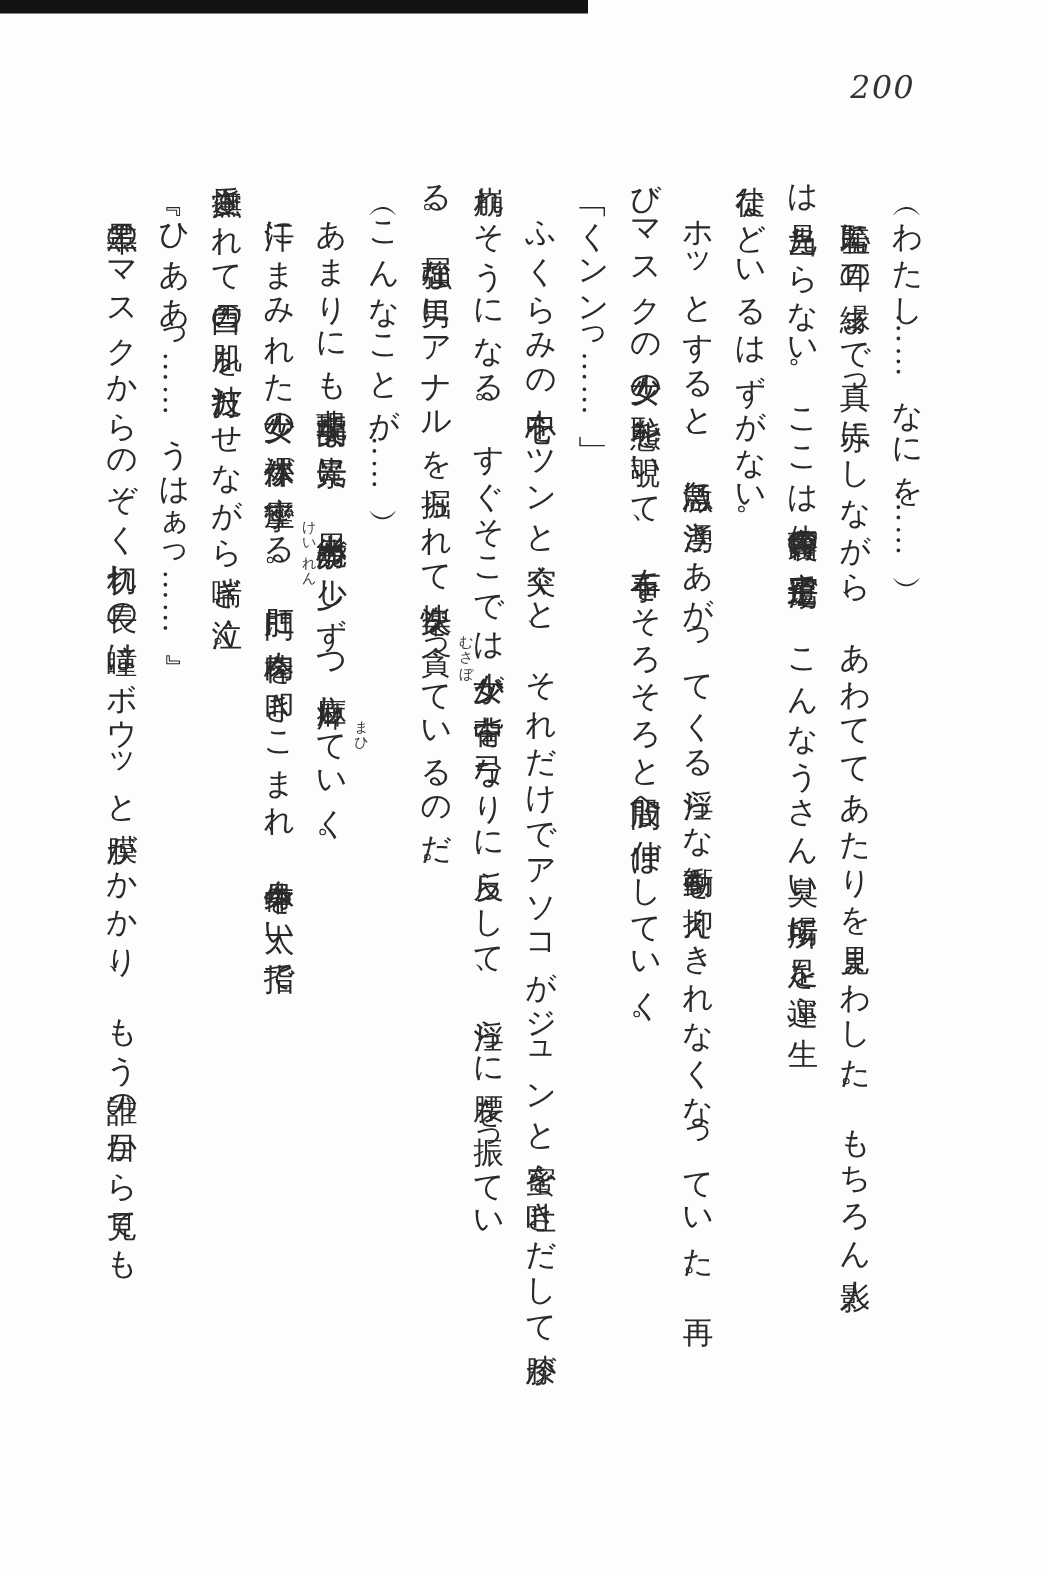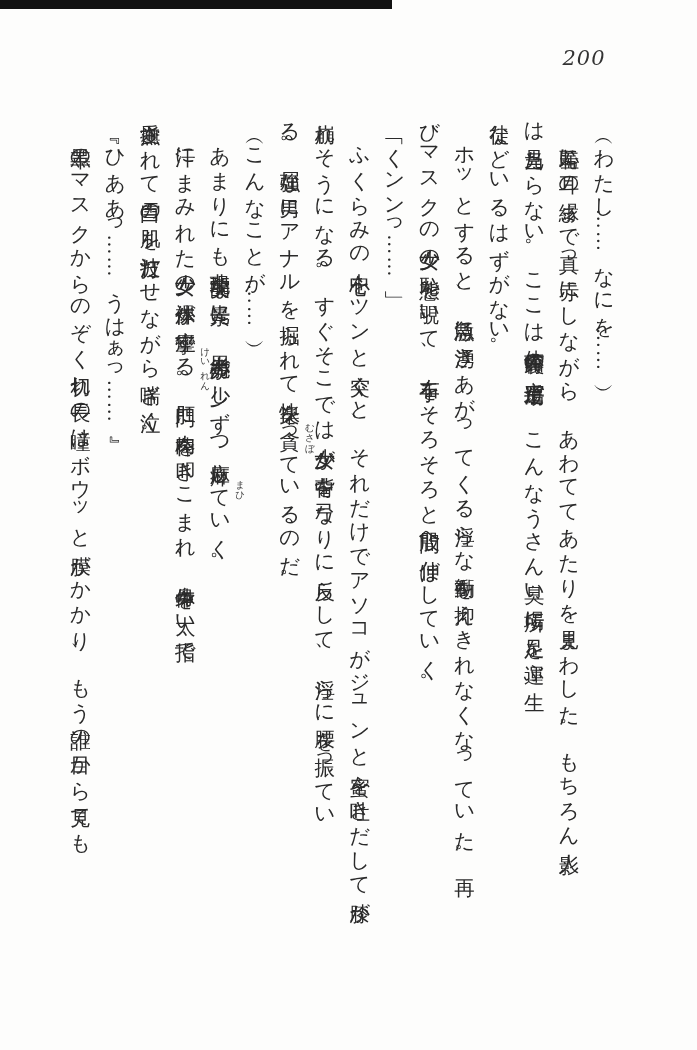--- a/index.html
+++ b/index.html
@@ -8,21 +8,21 @@
     position:relative;width:697px;height:1050px;
     background:#fdfdfc;overflow:hidden;
     font-family:"Liberation Serif","DejaVu Serif",serif;
   }
   .scan-bar{
     position:absolute;top:0;left:0;width:392px;height:9px;
     background:#121212;
   }
   .page-number{
     position:absolute;top:46px;left:558px;width:52px;
-    text-align:center;font-style:italic;font-size:21px;
+    text-align:right;font-style:italic;font-size:21px;
     letter-spacing:1px;color:#333;
     font-family:"DejaVu Serif","Liberation Serif",serif;
   }
   .text-body{
     position:absolute;top:108px;right:76px;height:990px;
     writing-mode:vertical-rl;
     font-size:20.5px;line-height:34.9px;letter-spacing:1.6px;
     color:#2a2a2a;
   }
   .text-body p.col{margin:0;padding:0;}

